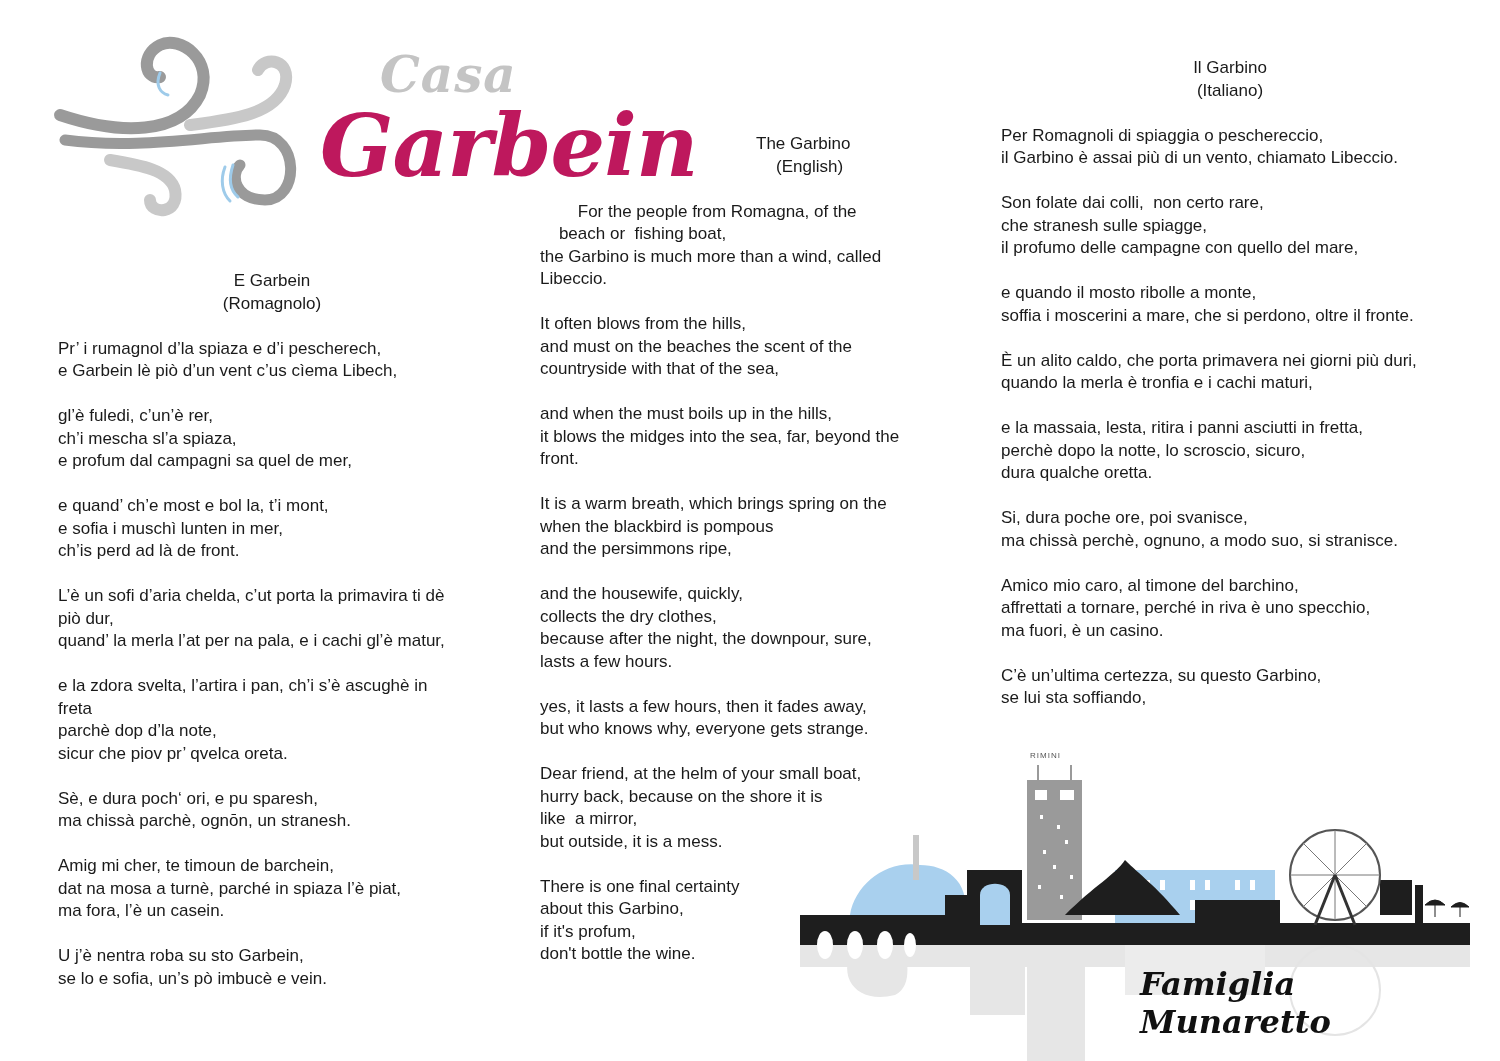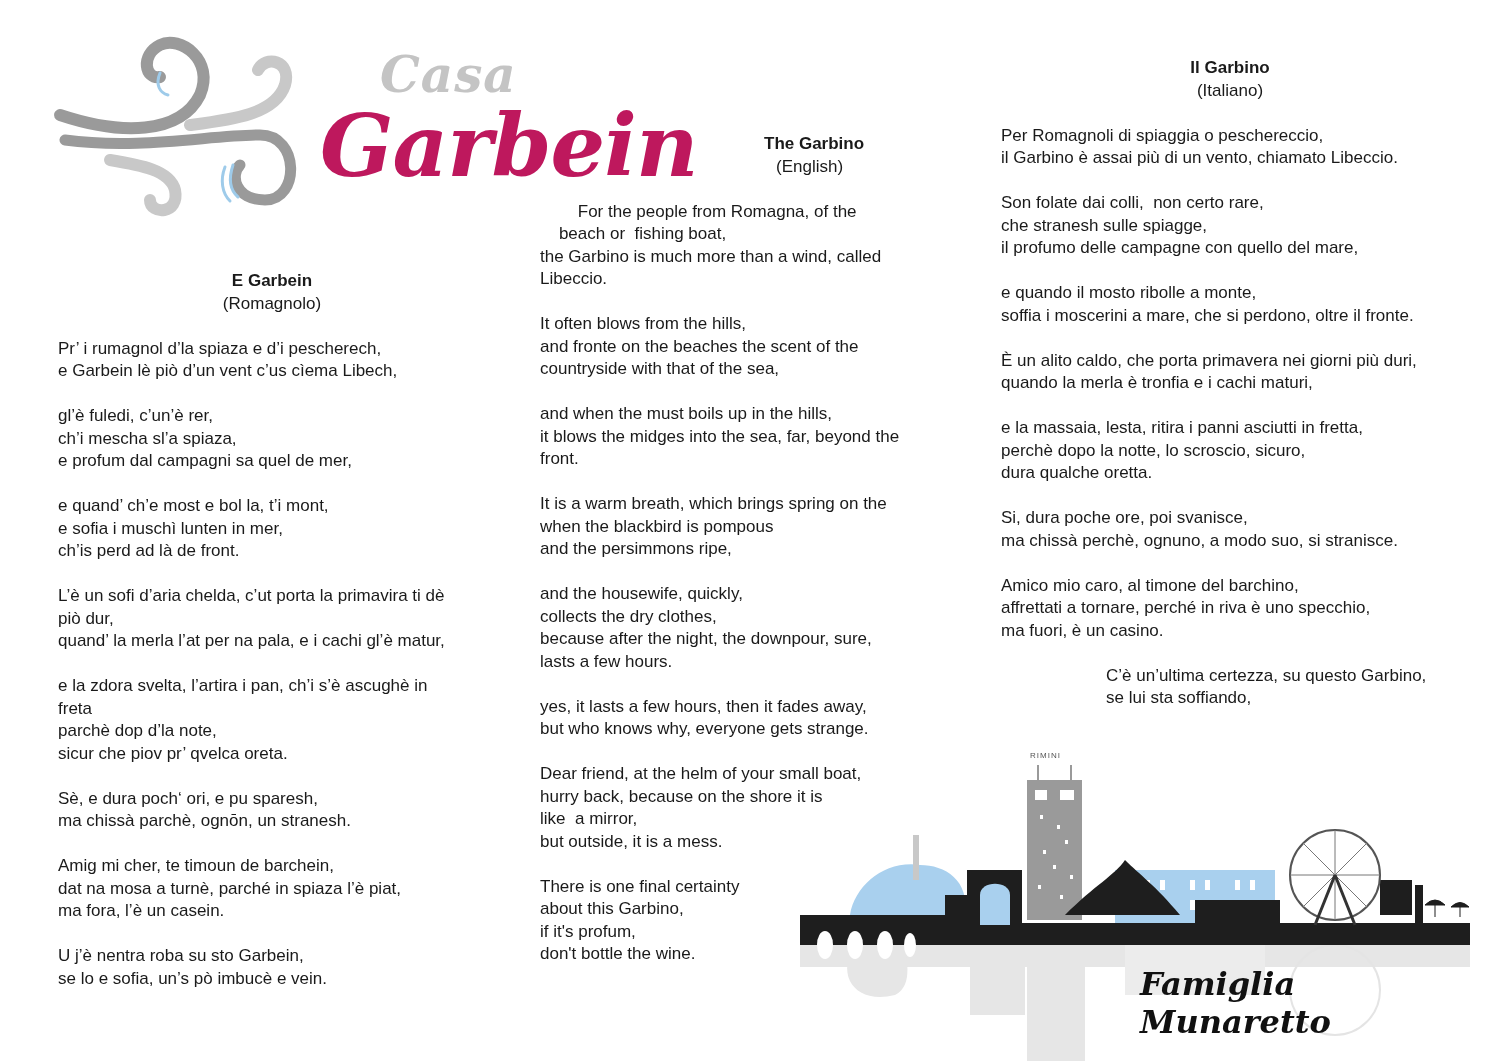--- a/index.html
+++ b/index.html
@@ -1,19 +1,19 @@
 <!DOCTYPE html>
 <html><head>
 <meta charset="utf-8">
 <style>
   html, body { margin:0; padding:0; background:#ffffff; }
   body { width:1500px; height:1061px; position:relative; overflow:hidden;
          font-family:"Liberation Sans", sans-serif; color:#1a1a1a; }
   .abs { position:absolute; }
-  .title { font-weight:bold; font-size:17px; text-align:center; line-height:22.5px; }
+  .title { font-weight:normal; font-size:17px; text-align:center; line-height:22.5px; }
   .subtitle { font-size:17px; text-align:center; line-height:22.5px; }
   .stanza { font-size:17px; line-height:22.5px; margin:0 0 22.5px 0; }
   .line { display:block; white-space:pre; }
   .logo-casa { font-family:"DejaVu Serif", serif; font-style:italic; font-size:50px; color:#c4c4c4; font-weight:bold; letter-spacing:1px; }
   .logo-garbein { font-family:"DejaVu Serif", serif; font-style:italic; font-size:86px; color:#be185d; font-weight:bold; letter-spacing:-1px; }
   .signature { font-family:"DejaVu Serif", serif; font-style:italic; font-weight:bold; font-size:32px; color:#111; }
   .rimini-label { font-size:8px; letter-spacing:1px; color:#555; }
 </style>
 </head>
 <body>
@@ -73,32 +73,32 @@
         <span class="line">ma fora, l’è un casein.</span>
       </div>
       <div class="stanza">
         <span class="line">U j’è nentra roba su sto Garbein,</span>
         <span class="line">se lo e sofia, un’s pò imbucè e vein.</span>
       </div>
     </div>
 </div>
 
 <div class="abs" style="left:540px; top:133px; width:420px;">
-  <div class="title" style="position:relative; left:224px; width:110px; text-align:left;">The Garbino</div>
+  <div class="title" style="position:relative; left:216px; width:110px; text-align:left;">The Garbino</div>
   <div class="subtitle" style="position:relative; left:236px; width:110px; text-align:left; margin-bottom:22.5px;">(English)</div>
   <div id="eng-stanzas">
       <div class="stanza">
         <span class="line">        For the people from Romagna, of the</span>
         <span class="line">    beach or  fishing boat,</span>
         <span class="line">the Garbino is much more than a wind, called</span>
         <span class="line">Libeccio.</span>
       </div>
       <div class="stanza">
         <span class="line">It often blows from the hills,</span>
-        <span class="line">and fronte on the beaches the scent of the</span>
+        <span class="line">and must on the beaches the scent of the</span>
         <span class="line">countryside with that of the sea,</span>
       </div>
       <div class="stanza">
         <span class="line">and when the must boils up in the hills,</span>
         <span class="line">it blows the midges into the sea, far, beyond the</span>
         <span class="line">front.</span>
       </div>
       <div class="stanza">
         <span class="line">It is a warm breath, which brings spring on the</span>
         <span class="line">when the blackbird is pompous</span>
@@ -158,21 +158,21 @@
       <div class="stanza">
         <span class="line">Si, dura poche ore, poi svanisce,</span>
         <span class="line">ma chissà perchè, ognuno, a modo suo, si stranisce.</span>
       </div>
       <div class="stanza">
         <span class="line">Amico mio caro, al timone del barchino,</span>
         <span class="line">affrettati a tornare, perché in riva è uno specchio,</span>
         <span class="line">ma fuori, è un casino.</span>
       </div>
     </div>
-  <div id="ita-closing" class="stanza" style="margin-left:105px;">
+  <div id="ita-closing" class="stanza" style="">
       <span class="line">C’è un’ultima certezza, su questo Garbino,</span>
       <span class="line">se lui sta soffiando,</span>
     </div>
 </div>
 
 <div class="abs" style="left:795px; top:745px; width:680px; height:316px;">
   <svg width="680" height="316" viewBox="0 0 680 316">
 
     <g fill="#e6e6e6">
       <rect x="5" y="200" width="670" height="22"></rect>

